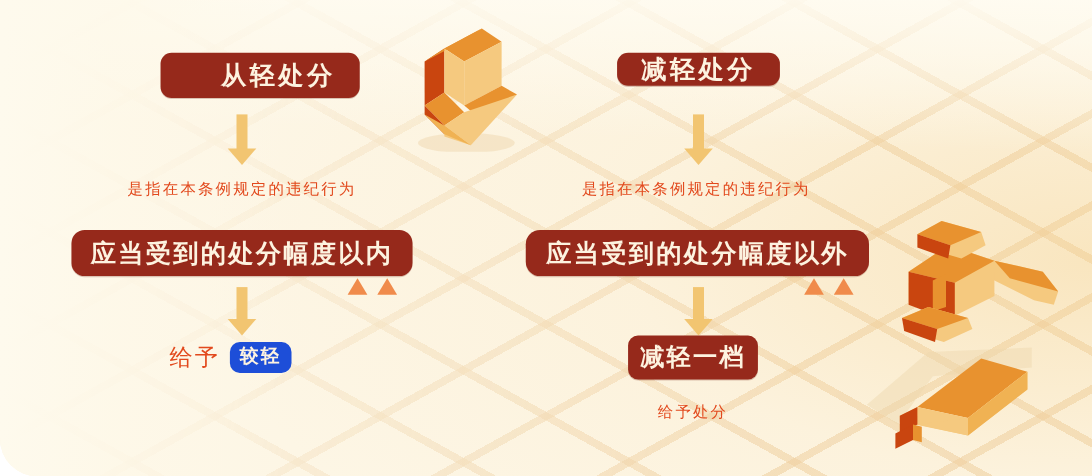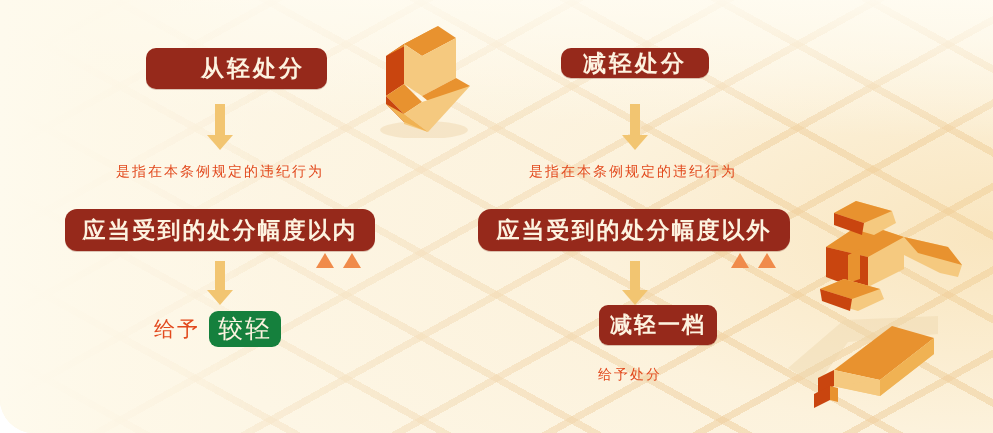--- a/index.html
+++ b/index.html
@@ -121,24 +121,24 @@
     gap: 9px;
     white-space: nowrap;
     margin-left: 28px;
   }
   .inline-row .txt {
     color: #e2491d;
     font-size: 21px;
     letter-spacing: 2px;
   }
   .inline-row .chip {
-    background: #15803d;
+    background: #1d4ed8;
     color: #fdf3e0;
-    font-weight: 400;
-    font-size: 25px;
+    font-weight: 700;
+    font-size: 17px;
     letter-spacing: 2px;
     border-radius: 9px;
     padding: 5px 9px 6px;
     line-height: 1;
   }
 
   
   .art { position: absolute; pointer-events: none; }
 </style>
 </head>
@@ -188,21 +188,21 @@
   <div class="pill pill-wide" style="left:478px; top:209px; width:312px; height:42px;border-radius:13px;">应当受到的处分幅度以外</div>
 
   <div class="tri" style="left:731px; top:253px;"></div>
   <div class="tri" style="left:758px; top:253px;"></div>
 
   <div class="arrow-flat" style="left:620px; top:261px; width:30px; height:44px;">
     <div class="shaft" style="height:30px;"></div>
     <div class="head"></div>
   </div>
 
-  <div class="pill pill-small" style="left:571px; top:305px; width:118px; height:40px;margin-left:28px;">减轻一档</div>
+  <div class="pill pill-small" style="left:571px; top:305px; width:118px; height:40px;">减轻一档</div>
 
   <div class="caption" style="left:570px; top:366px; width:120px;">给予处分</div>
 
   <svg class="art" style="left:366px; top:14px;" width="110" height="124" viewBox="0 0 110 124">
 
     <ellipse cx="58" cy="116" rx="44" ry="9" fill="#EBCFA2" opacity="0.40"></ellipse>
 
     <path d="M20 82 L20 42 L38 30 L38 70 Z" fill="#C9450F"></path>
 
     <path d="M20 42 L38 30 L72 12 L54 24 Z" fill="#E8922F"></path>

